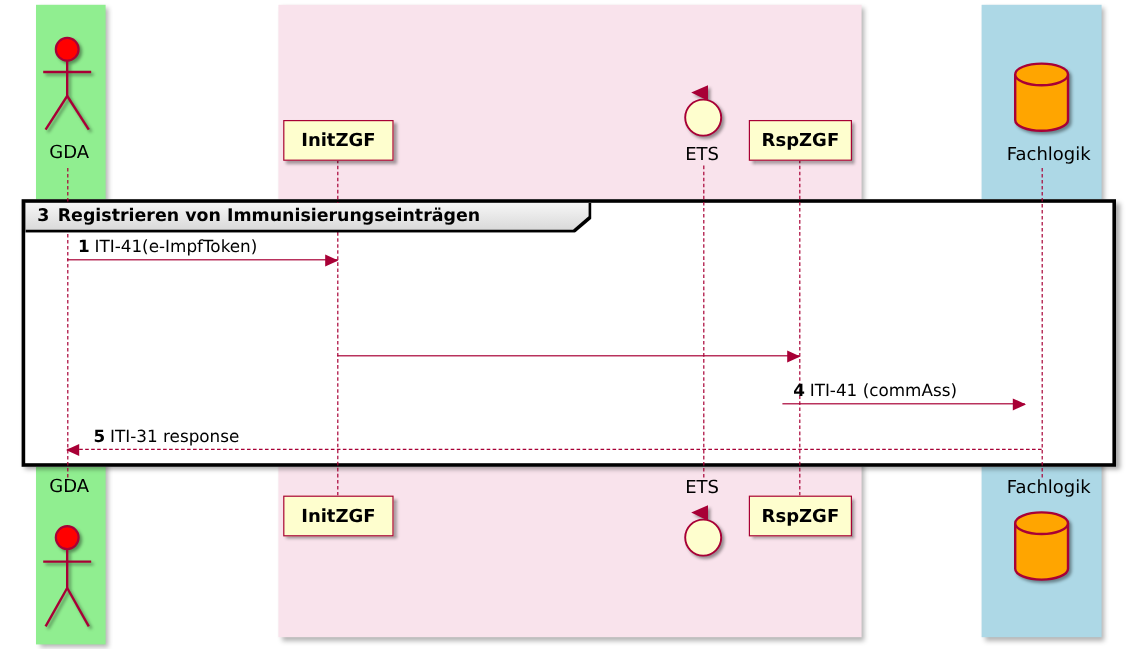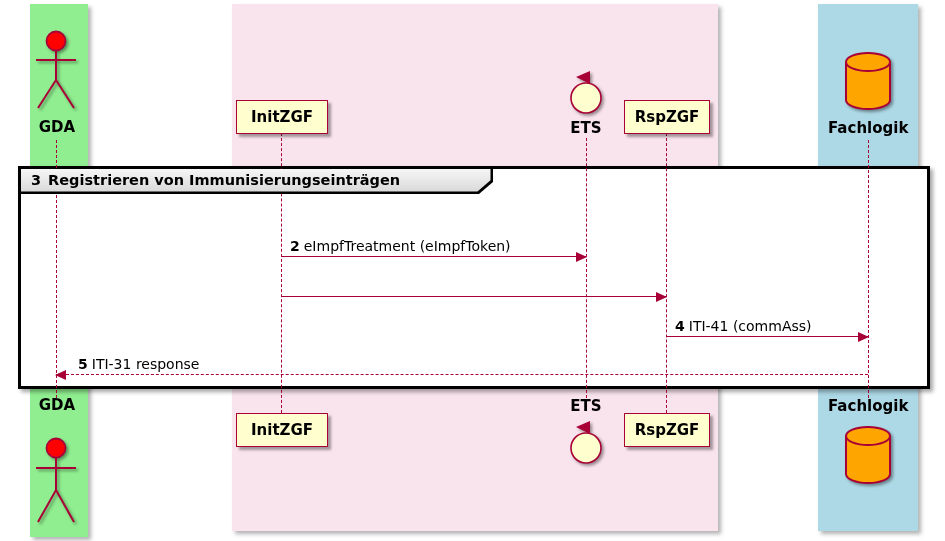--- a/index.html
+++ b/index.html
@@ -30,21 +30,21 @@
   }
   
   .lifeline{position:absolute;z-index:3;width:0;border-left:1.5px dashed #A80036;}
   
   .pbox{
     position:absolute;z-index:6;background:#FEFECE;border:1.5px solid #A80036;
     box-shadow:2.5px 2.5px 2.5px rgba(0,0,0,.35);
     display:flex;align-items:center;justify-content:center;
     font-size:15px;font-weight:bold;
   }
-  .plabel{position:absolute;z-index:6;font-size:15px;font-weight:bold;text-align:center;white-space:nowrap;}
+  .plabel{position:absolute;z-index:6;font-size:15px;font-weight:normal;text-align:left;white-space:nowrap;padding-left:11px;}
   .icon{position:absolute;z-index:6;}
   .icon svg{display:block;filter:drop-shadow(2px 2px 1.5px rgba(0,0,0,.40));}
   
   .msg{position:absolute;z-index:5;height:26px;}
   .mlabel{position:absolute;left:9px;top:0;white-space:nowrap;font-size:14px;}
   .mlabel .mnum{font-weight:bold;margin-right:4px;}
   .mline{position:absolute;left:0;right:0;top:18px;border-top:1.6px solid #A80036;}
   .msg.dashed .mline{border-top-style:dashed;}
   .head{position:absolute;top:13.5px;width:0;height:0;border-top:5px solid transparent;border-bottom:5px solid transparent;}
   .head.r{right:-1px;border-left:11px solid #A80036;}
@@ -98,35 +98,35 @@
   <div class="pbox" style="left:624px;top:100px;width:84px;height:32px;">RspZGF</div>
 
   <div class="icon" style="left:841px;top:50px;">
     <svg width="54" height="64" viewBox="0 0 54 64">
       <path d="M5,12 L5,50 A22,9 0 0 0 49,50 L49,12" fill="#FFA500" stroke="#A80036" stroke-width="2"></path>
       <ellipse cx="27" cy="12" rx="22" ry="9" fill="#FFA500" stroke="#A80036" stroke-width="2"></ellipse>
     </svg>
   </div>
   <div class="plabel" style="left:828px;top:119px;width:80px;">Fachlogik</div>
 
-
-  <div class="msg" style="left:281px;top:238px;width:305px;">
+  <div class="msg" style="left:56px;top:198px;width:225px;">
     <div class="mlabel">
-      <span class="mnum">2</span><span>eImpfTreatment (eImpfToken)</span>
+      <span class="mnum">1</span><span>ITI-41(e-ImpfToken)</span>
     </div>
     <div class="mline"></div>
     <div class="head r"></div>
   </div>
+
 
   <div class="msg" style="left:281px;top:278px;width:385px;">
     <div class="mline"></div>
     <div class="head r"></div>
   </div>
 
-  <div class="msg" style="left:666px;top:318px;width:202px;text-align:right;">
+  <div class="msg" style="left:652px;top:318px;width:202px;text-align:right;">
     <div class="mlabel">
       <span class="mnum">4</span><span>ITI-41 (commAss)</span>
     </div>
     <div class="mline"></div>
     <div class="head r"></div>
   </div>
 
   <div class="msg dashed" style="left:56px;top:356px;width:812px;">
     <div class="mlabel" style="left:22px;">
       <span class="mnum">5</span><span>ITI-31 response</span>

